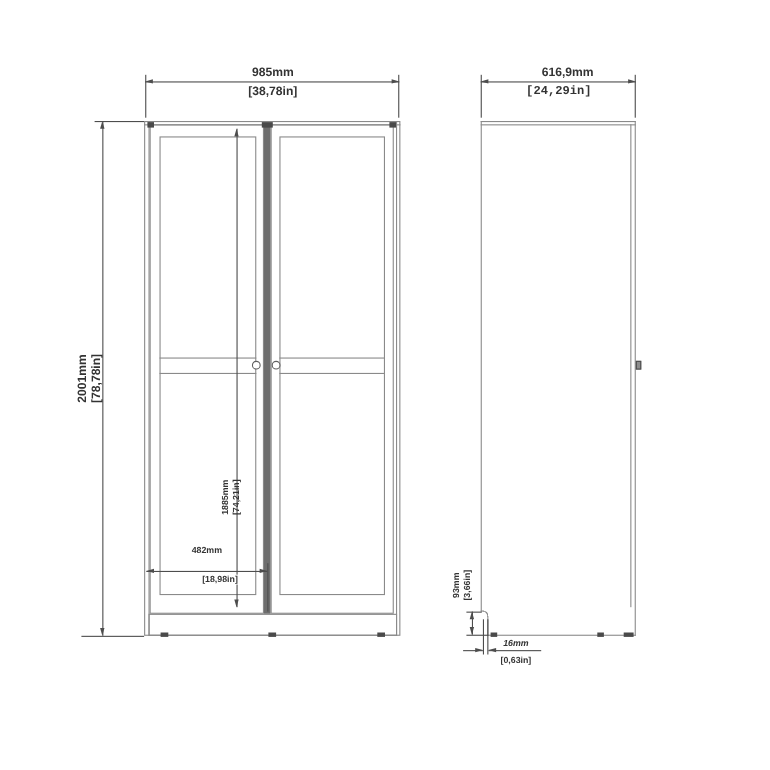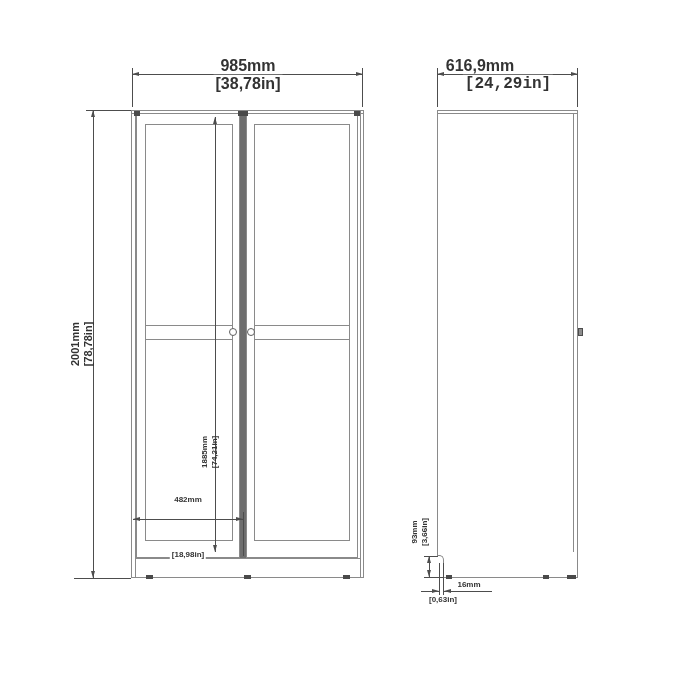--- a/index.html
+++ b/index.html
@@ -17,21 +17,21 @@
   .sideknob{position:absolute;width:5px;height:8px;background:#8d8d8d;border:1px solid #4d4d4d;box-sizing:border-box;}
   .arc{position:absolute;border-top:1px solid #8a8a8a;border-right:1px solid #8a8a8a;
        border-top-right-radius:6px 6px;box-sizing:border-box;background:transparent;}
   .arr{position:absolute;width:0;height:0;border-style:solid;border-color:transparent;}
   .arr.a-left{border-width:2.5px 7px 2.5px 0;border-right-color:#4d4d4d;}
   .arr.a-right{border-width:2.5px 0 2.5px 7px;border-left-color:#4d4d4d;}
   .arr.a-up{border-width:0 2.5px 7px 2.5px;border-bottom-color:#4d4d4d;}
   .arr.a-down{border-width:7px 2.5px 0 2.5px;border-top-color:#4d4d4d;}
   .lbl{position:absolute;color:#333;white-space:nowrap;transform:translate(-50%,-50%);
        text-align:center;line-height:1.15;}
-  .lbl.big{font-size:16px;font-weight:bold;}
+  .lbl.big{font-size:11px;font-weight:bold;}
   .lbl.small{font-size:8px;font-weight:bold;}
   .lbl.boxed{background:#fff;padding:0 2px;}
   .vlbl{position:absolute;color:#333;white-space:nowrap;text-align:center;line-height:1.2;
         transform:translate(-50%,-50%) rotate(-90deg);}
   .vlbl.big{font-size:11px;font-weight:bold;}
   .vlbl.small{font-size:8px;font-weight:bold;}
   .vlbl span{display:block;}
 </style>
 </head>
 <body>
@@ -101,21 +101,21 @@
       <span>[74,21in]</span>
     </div>
   </div>
 
   <div>
     <div class="vl dline" style="left:243px;top:512px;height:44px;"></div>
     <div class="hl dline" style="left:133px;top:519px;width:110px;"></div>
     <div class="arr a-left" style="left:133px;top:517px;"></div>
     <div class="arr a-right" style="left:236px;top:517px;"></div>
     <div class="lbl small" style="left:188px;top:500px;">482mm</div>
-    <div class="lbl small boxed" style="left:188px;top:527px;margin-top:28px;">[18,98in]</div>
+    <div class="lbl small boxed" style="left:200px;top:527px;">[18,98in]</div>
   </div>
 
   <div>
     <div class="hl" style="left:437px;top:110px;width:141px;"></div>
     <div class="hl" style="left:437px;top:113px;width:141px;"></div>
     <div class="vl" style="left:437px;top:110px;height:446px;"></div>
     <div class="vl" style="left:577px;top:110px;height:468px;"></div>
     <div class="vl" style="left:573px;top:113px;height:439px;"></div>
     <div class="hl" style="left:443px;top:577px;width:135px;"></div>
 
@@ -129,21 +129,21 @@
     <div class="tick" style="left:543px;top:575px;width:6px;height:4px;"></div>
     <div class="tick" style="left:567px;top:575px;width:9px;height:4px;"></div>
   </div>
 
   <div>
     <div class="vl dline" style="left:437px;top:68px;height:39px;"></div>
     <div class="vl dline" style="left:577px;top:68px;height:39px;"></div>
     <div class="hl dline" style="left:437px;top:74px;width:141px;"></div>
     <div class="arr a-left" style="left:437px;top:72px;"></div>
     <div class="arr a-right" style="left:571px;top:72px;"></div>
-    <div class="lbl big" style="left:480px;top:66px;">616,9mm</div>
+    <div class="lbl big" style="left:516px;top:66px;">616,9mm</div>
     <div class="lbl big boxed" style="left:508px;top:84px;font-family:Liberation Mono, monospace;">[24,29in]</div>
   </div>
 
   <div>
     <div class="hl dline" style="left:424px;top:556px;width:14px;"></div>
     <div class="hl dline" style="left:424px;top:577px;width:20px;"></div>
     <div class="vl dline" style="left:429px;top:556px;height:21px;"></div>
     <div class="arr a-up" style="left:427px;top:556px;"></div>
     <div class="arr a-down" style="left:427px;top:570px;"></div>
     <div class="vlbl small" style="left:420px;top:532px;">
@@ -152,17 +152,17 @@
     </div>
   </div>
 
   <div>
     <div class="vl dline" style="left:439px;top:563px;height:32px;"></div>
     <div class="vl dline" style="left:443px;top:563px;height:32px;"></div>
     <div class="hl dline" style="left:421px;top:591px;width:18px;"></div>
     <div class="arr a-right" style="left:432px;top:589px;"></div>
     <div class="hl dline" style="left:444px;top:591px;width:48px;"></div>
     <div class="arr a-left" style="left:444px;top:589px;"></div>
-    <div class="lbl small" style="left:469px;top:585px;">16mm</div>
-    <div class="lbl small boxed" style="left:443px;top:600px;">[0,63in]</div>
+    <div class="lbl small" style="left:469px;top:585px;font-style:italic;">16mm</div>
+    <div class="lbl small boxed" style="left:469px;top:600px;">[0,63in]</div>
   </div>
 
 </div>
 
 </body></html>

